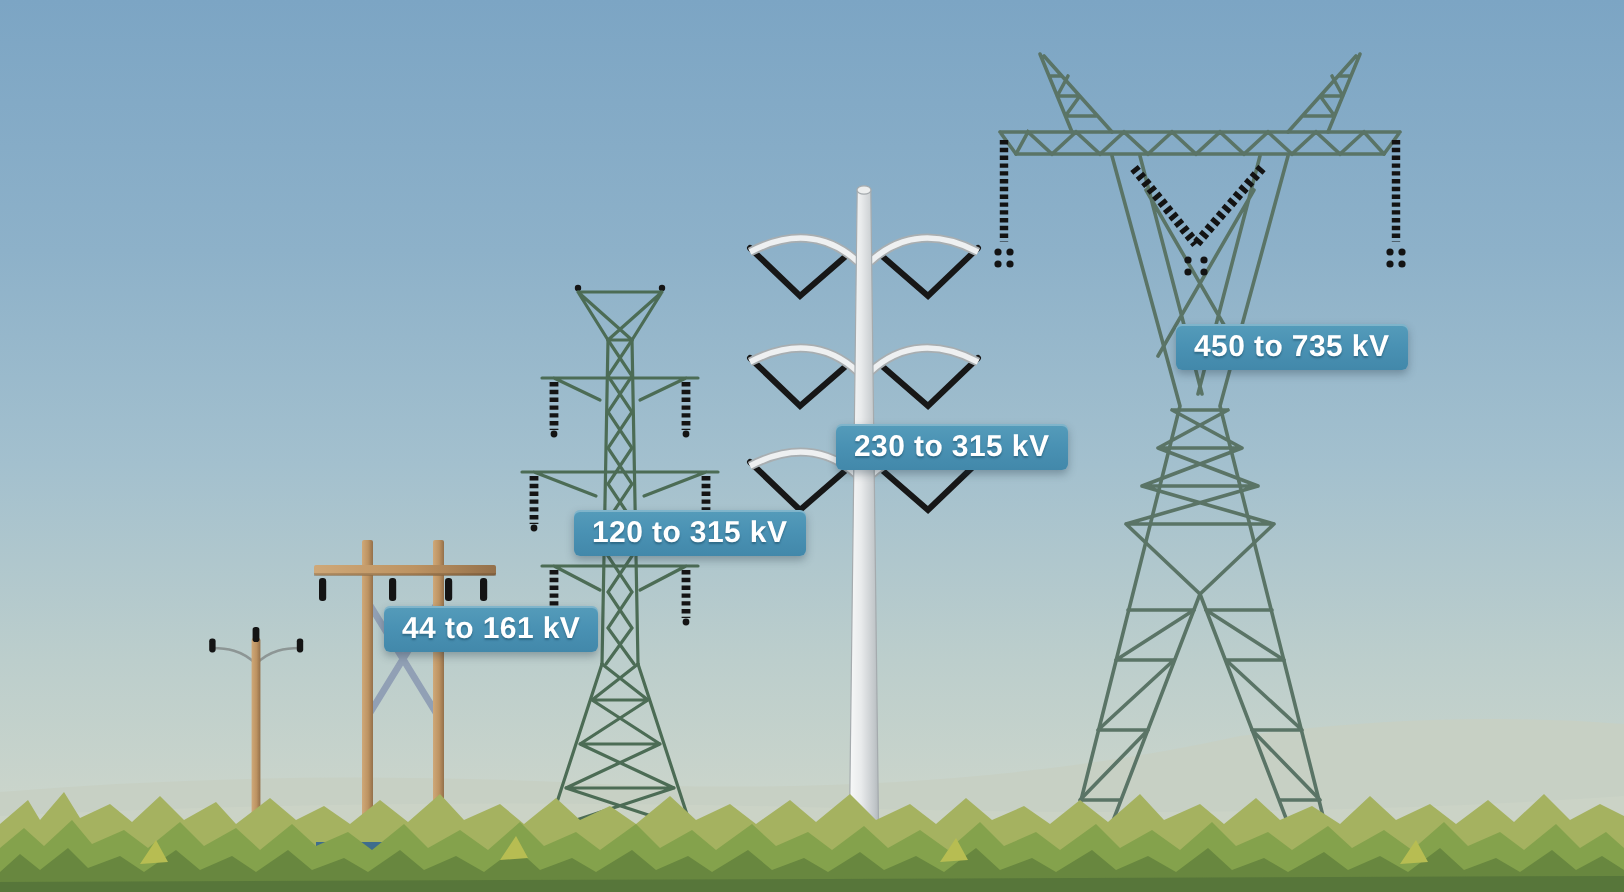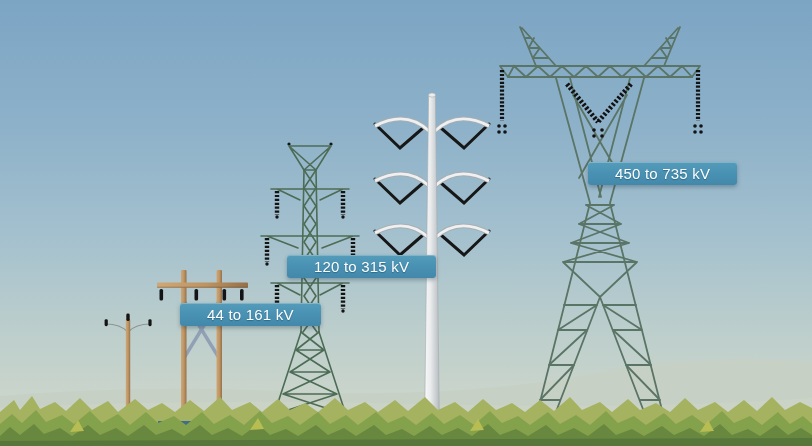--- a/index.html
+++ b/index.html
@@ -5,28 +5,28 @@
   html,body{margin:0;padding:0;}
   body{font-family:"Liberation Sans", sans-serif;}
   .scene{
     position:relative;width:812px;height:446px;overflow:hidden;
     background:linear-gradient(180deg,#7ca5c4 0%,#8db1c9 28%,#a3c0ce 52%,#bccecc 74%,#cbd5cb 90%,#ccd5c9 100%);
   }
   .scene svg{position:absolute;left:0;top:0;}
   .badge{
     position:absolute;
     background:linear-gradient(180deg,#559cba 0%,#4a92b4 45%,#4288aa 100%);
-    color:#fff;font-weight:normal;font-size:15px;line-height:17px;
-    padding:3px 27px;border-radius:3px;white-space:nowrap;
+    color:#fff;font-weight:bold;font-size:15px;line-height:17px;
+    padding:3px 9px;border-radius:3px;white-space:nowrap;
     box-shadow:0 2px 4px rgba(35,55,70,.35), inset 0 1px 0 rgba(255,255,255,.25);
     text-shadow:0 1px 1px rgba(0,40,60,.35);
     letter-spacing:.2px;
   }
   .b1{left:93px;top:354px;}
-  .b2{left:180px;top:303px;}
+  .b2{left:192px;top:303px;}
   .b3{left:287px;top:255px;}
   .b4{left:418px;top:212px;}
   .b5{left:588px;top:162px;}
 </style>
 </head>
 <body>
 
 <div class="scene">
   <svg width="812" height="446" viewBox="0 0 812 446">
     <defs>
@@ -155,14 +155,15 @@
       <rect x="733" y="425" width="79" height="7" fill="#3e6d8d"></rect>
       <path d="M0,424 L12,414 L22,423 L36,410 L46,422 L62,415 L74,424 L90,411 L102,423 L118,414 L130,425 L146,412 L158,423 L174,416 L186,425 L202,412 L214,424 L230,415 L244,425 L260,411 L272,423 L288,416 L300,425 L318,412 L330,424 L346,415 L358,425 L376,412 L388,423 L404,416 L416,425 L432,413 L444,424 L460,415 L474,425 L490,411 L502,423 L518,416 L530,425 L548,412 L560,424 L576,415 L590,425 L606,411 L618,423 L634,416 L646,425 L664,413 L676,424 L692,415 L706,425 L722,411 L734,423 L750,416 L762,425 L778,412 L790,424 L803,416 L812,424 L812,446 L0,446 Z" fill="#84a24c"></path>
       <path d="M0,436 L10,427 L20,435 L34,424 L44,434 L60,428 L72,436 L88,425 L100,435 L116,428 L128,436 L144,425 L156,435 L172,429 L184,436 L200,425 L212,435 L228,428 L242,436 L258,424 L270,435 L286,429 L298,436 L316,425 L328,435 L344,428 L356,436 L374,425 L386,435 L402,429 L414,436 L430,426 L442,435 L458,428 L472,436 L488,424 L500,435 L516,429 L528,436 L546,425 L558,435 L574,428 L588,436 L604,424 L616,435 L632,429 L644,436 L662,426 L674,435 L690,428 L704,436 L720,424 L732,435 L748,429 L760,436 L776,425 L788,435 L801,428 L812,435 L812,446 L0,446 Z" fill="#68873f"></path>
       <path d="M0,441 L812,438 L812,446 L0,446 Z" fill="#57763a"></path>
       <path d="M70,432 L78,420 L84,431 Z M250,430 L258,418 L264,429 Z M470,431 L478,419 L484,430 Z M700,432 L708,420 L714,431 Z" fill="#b7bd52"></path>
     </g>
   </svg>
 
   <div class="badge b2">44 to 161 kV</div>
   <div class="badge b3">120 to 315 kV</div>
+  <div class="badge b4">230 to 315 kV</div>
   <div class="badge b5">450 to 735 kV</div>
 </div>
 
 </body></html>

